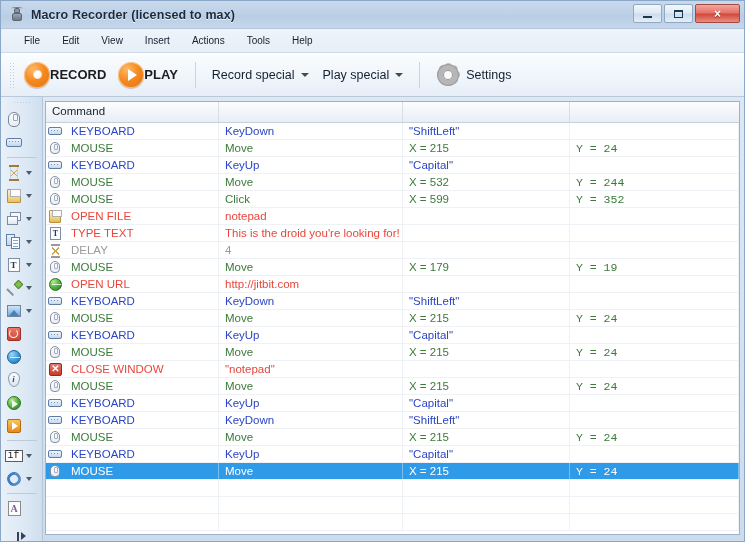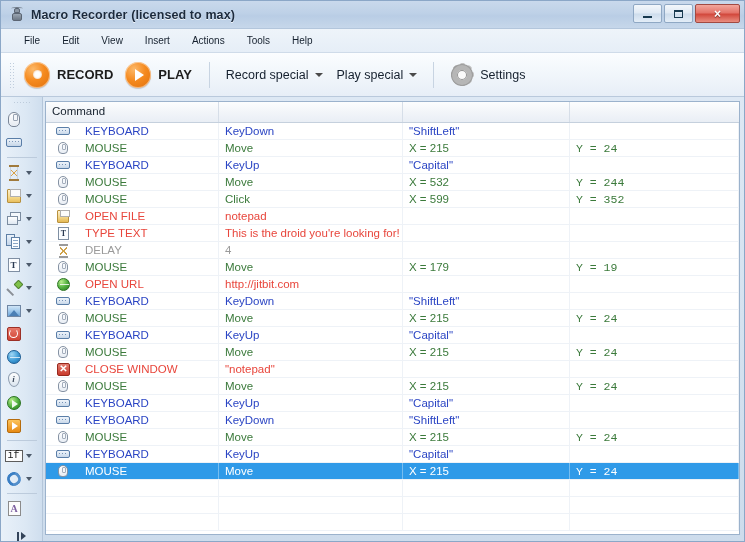--- a/index.html
+++ b/index.html
@@ -121,21 +121,20 @@
     border-bottom: 1px solid #b9c9dc;
     position: relative;
   }
   .grip {
     width: 5px; height: 26px; margin-right: 6px;
     background-image: radial-gradient(#c0cddd 40%, transparent 41%);
     background-size: 3px 3px;
   }
   .tb-btn {
     display: flex; align-items: center;
-    gap: 7px;
     padding: 3px 8px 3px 4px;
     cursor: pointer;
     border-radius: 3px;
     white-space: nowrap;
   }
   .tb-label {
     font-size: 13px; font-weight: bold; color: #1c1c1c;
   }
   .circle-ico {
     width: 26px; height: 26px; border-radius: 50%;
@@ -377,21 +376,21 @@
   .row.sel { background: #2f9ae8; }
   .cell {
     font-size: 11.5px;
     padding-left: 6px;
     border-right: 1px solid #eef2f7;
     height: 17px;
     line-height: 17px;
     overflow: hidden;
     white-space: nowrap;
   }
-  .cell.c0 { padding-left: 10px; display: flex; align-items: center; gap: 14px; }
+  .cell.c0 { padding-left: 2px; display: flex; align-items: center; gap: 8px; }
   .row.sel .cell { border-right-color: rgba(255,255,255,0.35); color: #fff !important; }
   .rowicon { width: 15px; height: 15px; position: relative; flex: none; }
 
   
   .t-blue  { color: #2b45c4; }
   .t-green { color: #3b7a3b; }
   .t-red   { color: #e8463c; }
   .t-gray  { color: #9a9a9a; }
   .erow { display:flex; height:17px; border-bottom:1px solid #eef2f7;}
   .ecell { border-right:1px solid #eef2f7; height:17px;}

